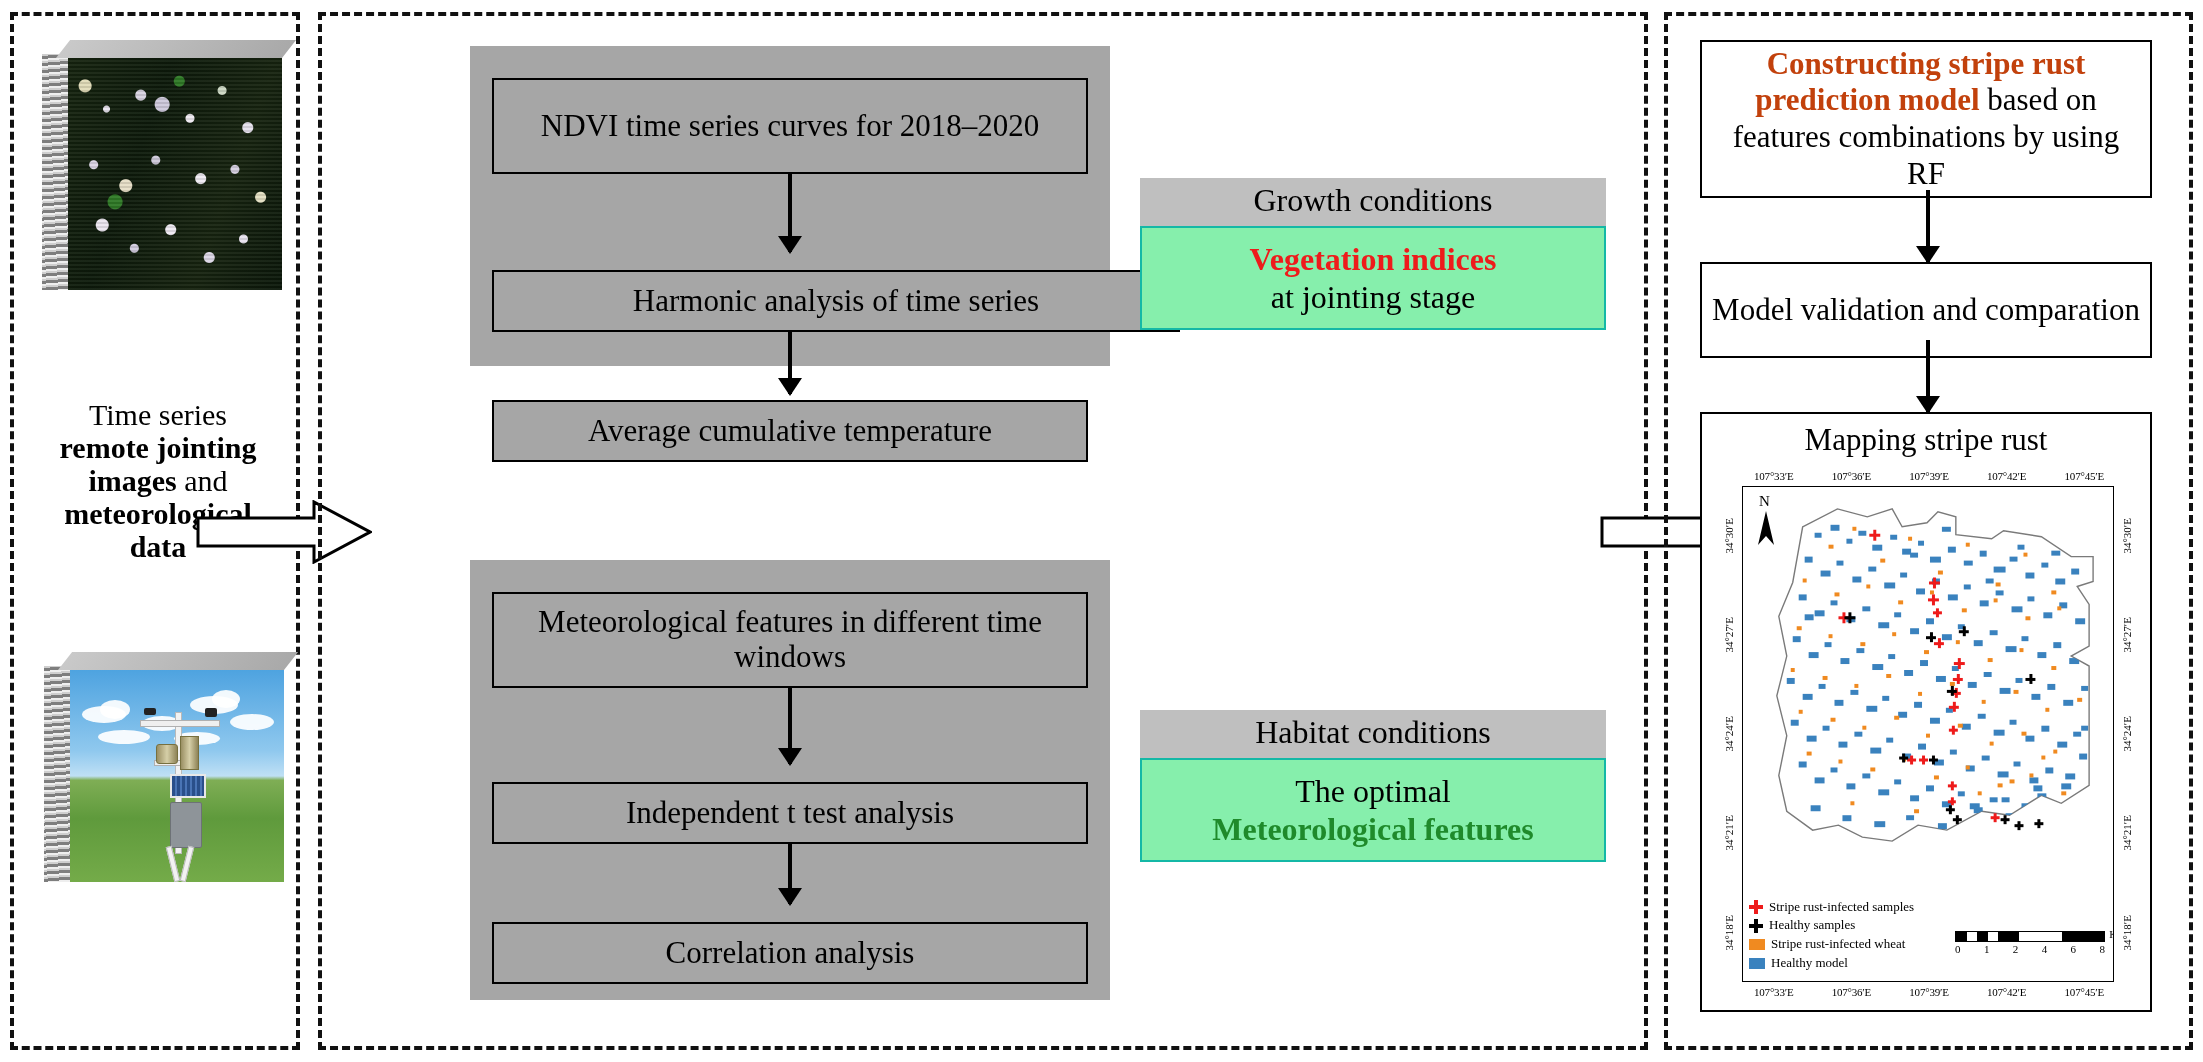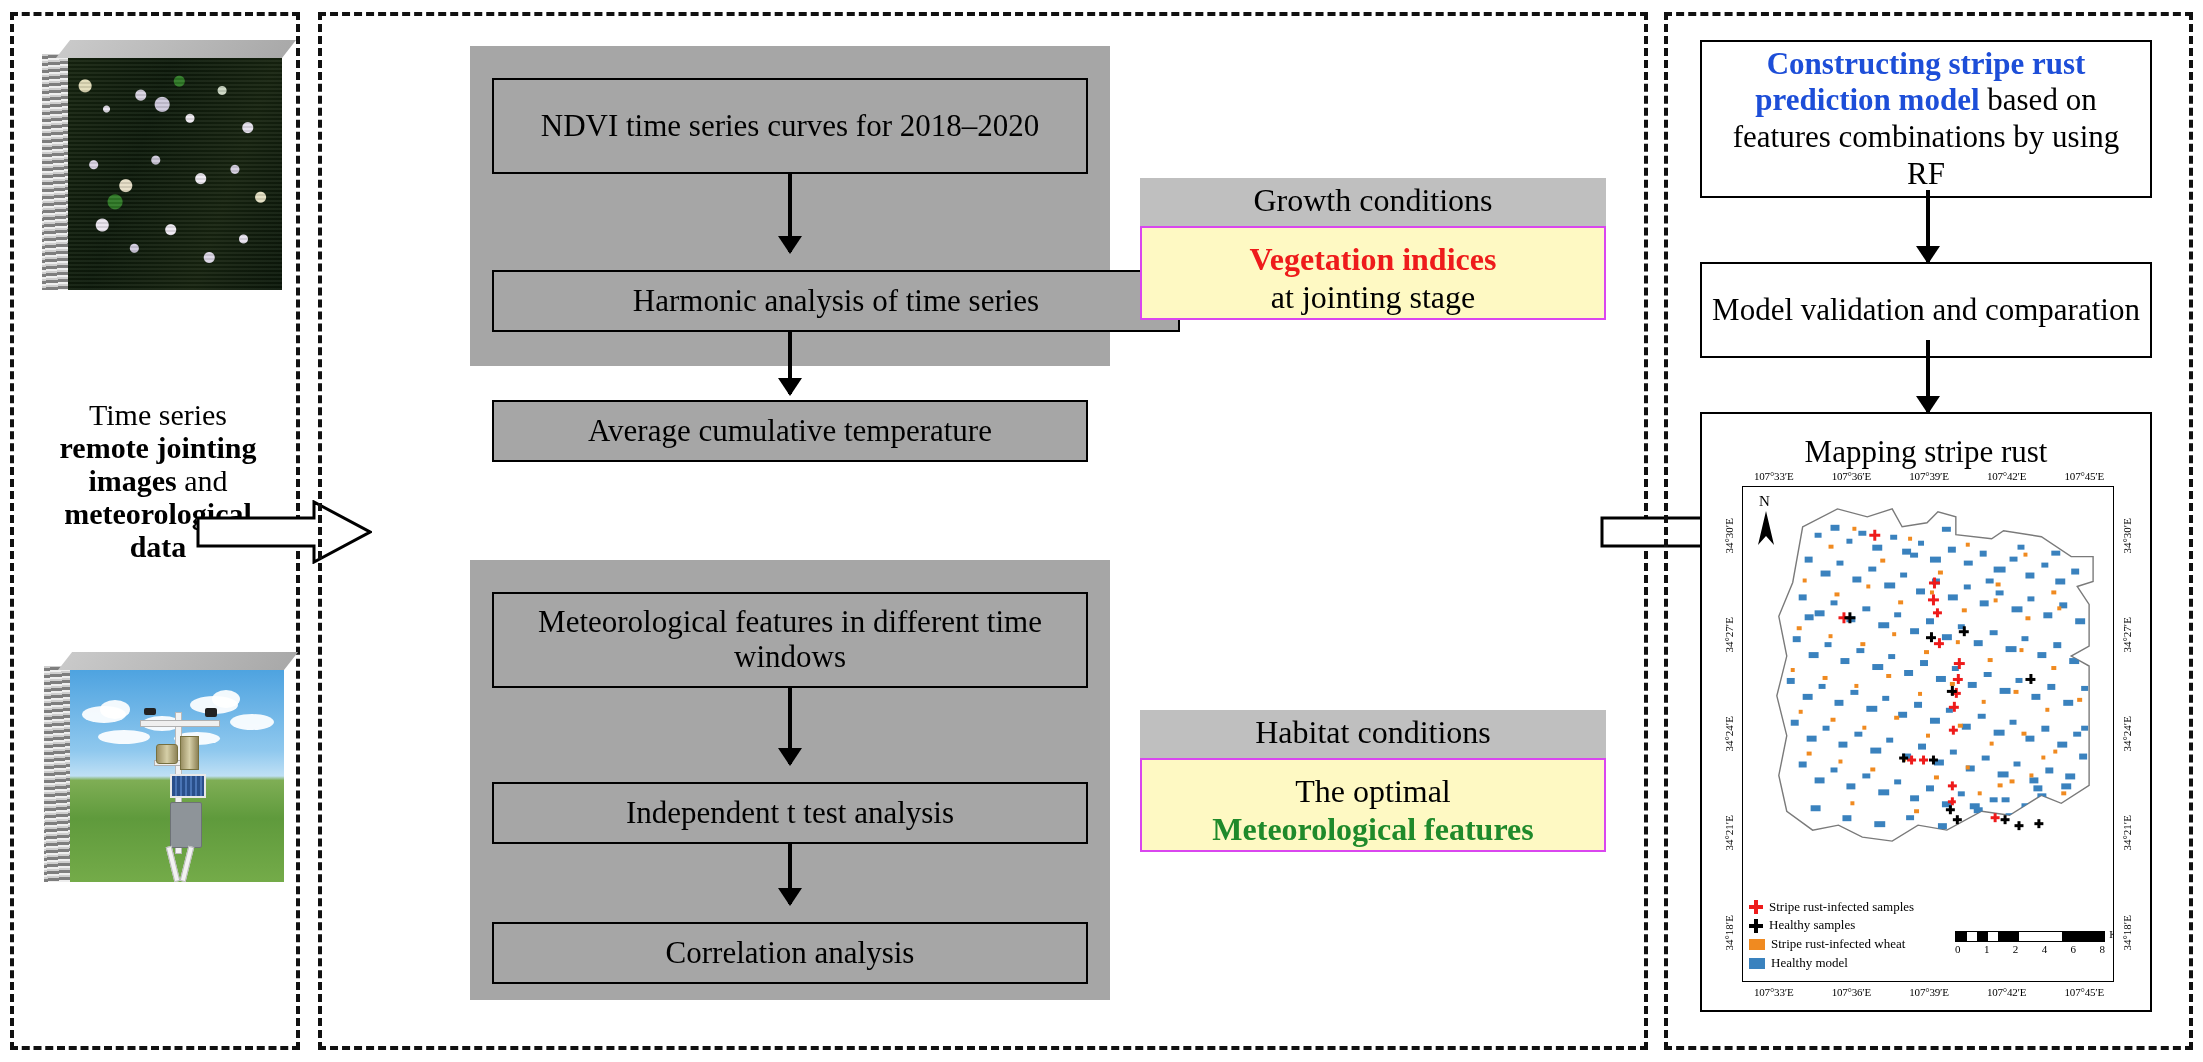--- a/index.html
+++ b/index.html
@@ -131,22 +131,22 @@
   #arr-r1{left:1926px;top:190px;height:72px;}
   #arr-r2{left:1926px;top:340px;height:72px;}
 
   
   .cond{position:absolute;width:466px;}
   .cond-head{
     background:#bfbfbf;text-align:center;font-size:32px;padding:6px 0 8px;
     line-height:1.05;
   }
   .cond-body{
-    background:#fef9c3;border:2px solid #d946ef;box-sizing:border-box;
-    text-align:center;font-size:32px;line-height:1.2;padding:12px 8px 2px;
+    background:#86efac;border:2px solid #14b8a6;box-sizing:border-box;
+    text-align:center;font-size:32px;line-height:1.2;padding:12px 8px 12px;
   }
   #cond-growth{left:1140px;top:178px;}
   #cond-habitat{left:1140px;top:710px;}
   .accent-red{color:#ee1b1b;font-weight:700;}
   .accent-green{color:#1f8a2b;font-weight:700;}
 
   
   .block-arrow{position:absolute;}
   #blk-1{left:196px;top:500px;}
   #blk-2{left:1600px;top:500px;}
@@ -155,23 +155,23 @@
   #box-construct{
     left:1700px;top:40px;width:452px;height:158px;
     font-size:31px;line-height:1.18;flex-direction:column;
   }
   #box-validate{left:1700px;top:262px;width:452px;height:96px;font-size:31px;}
   #box-mapping{
     position:absolute;left:1700px;top:412px;width:452px;height:600px;
     border:2px solid #000;background:#fff;box-sizing:border-box;
   }
   #mapping-title{
-    text-align:center;font-size:31px;padding:8px 0 4px;margin-top:12px;
-  }
-  .accent-blue{color:#1d4ed8;font-weight:700;}
+    text-align:center;font-size:31px;padding:8px 0 4px;
+  }
+  .accent-blue{color:#c2410c;font-weight:700;}
 
   
   #map-area{
     position:absolute;left:18px;top:56px;width:416px;height:528px;
   }
   .map-tick-row{
     position:absolute;left:34px;right:32px;display:flex;justify-content:space-between;
     font-size:11px;letter-spacing:-.2px;
   }
   #map-top-ticks{top:0;}

